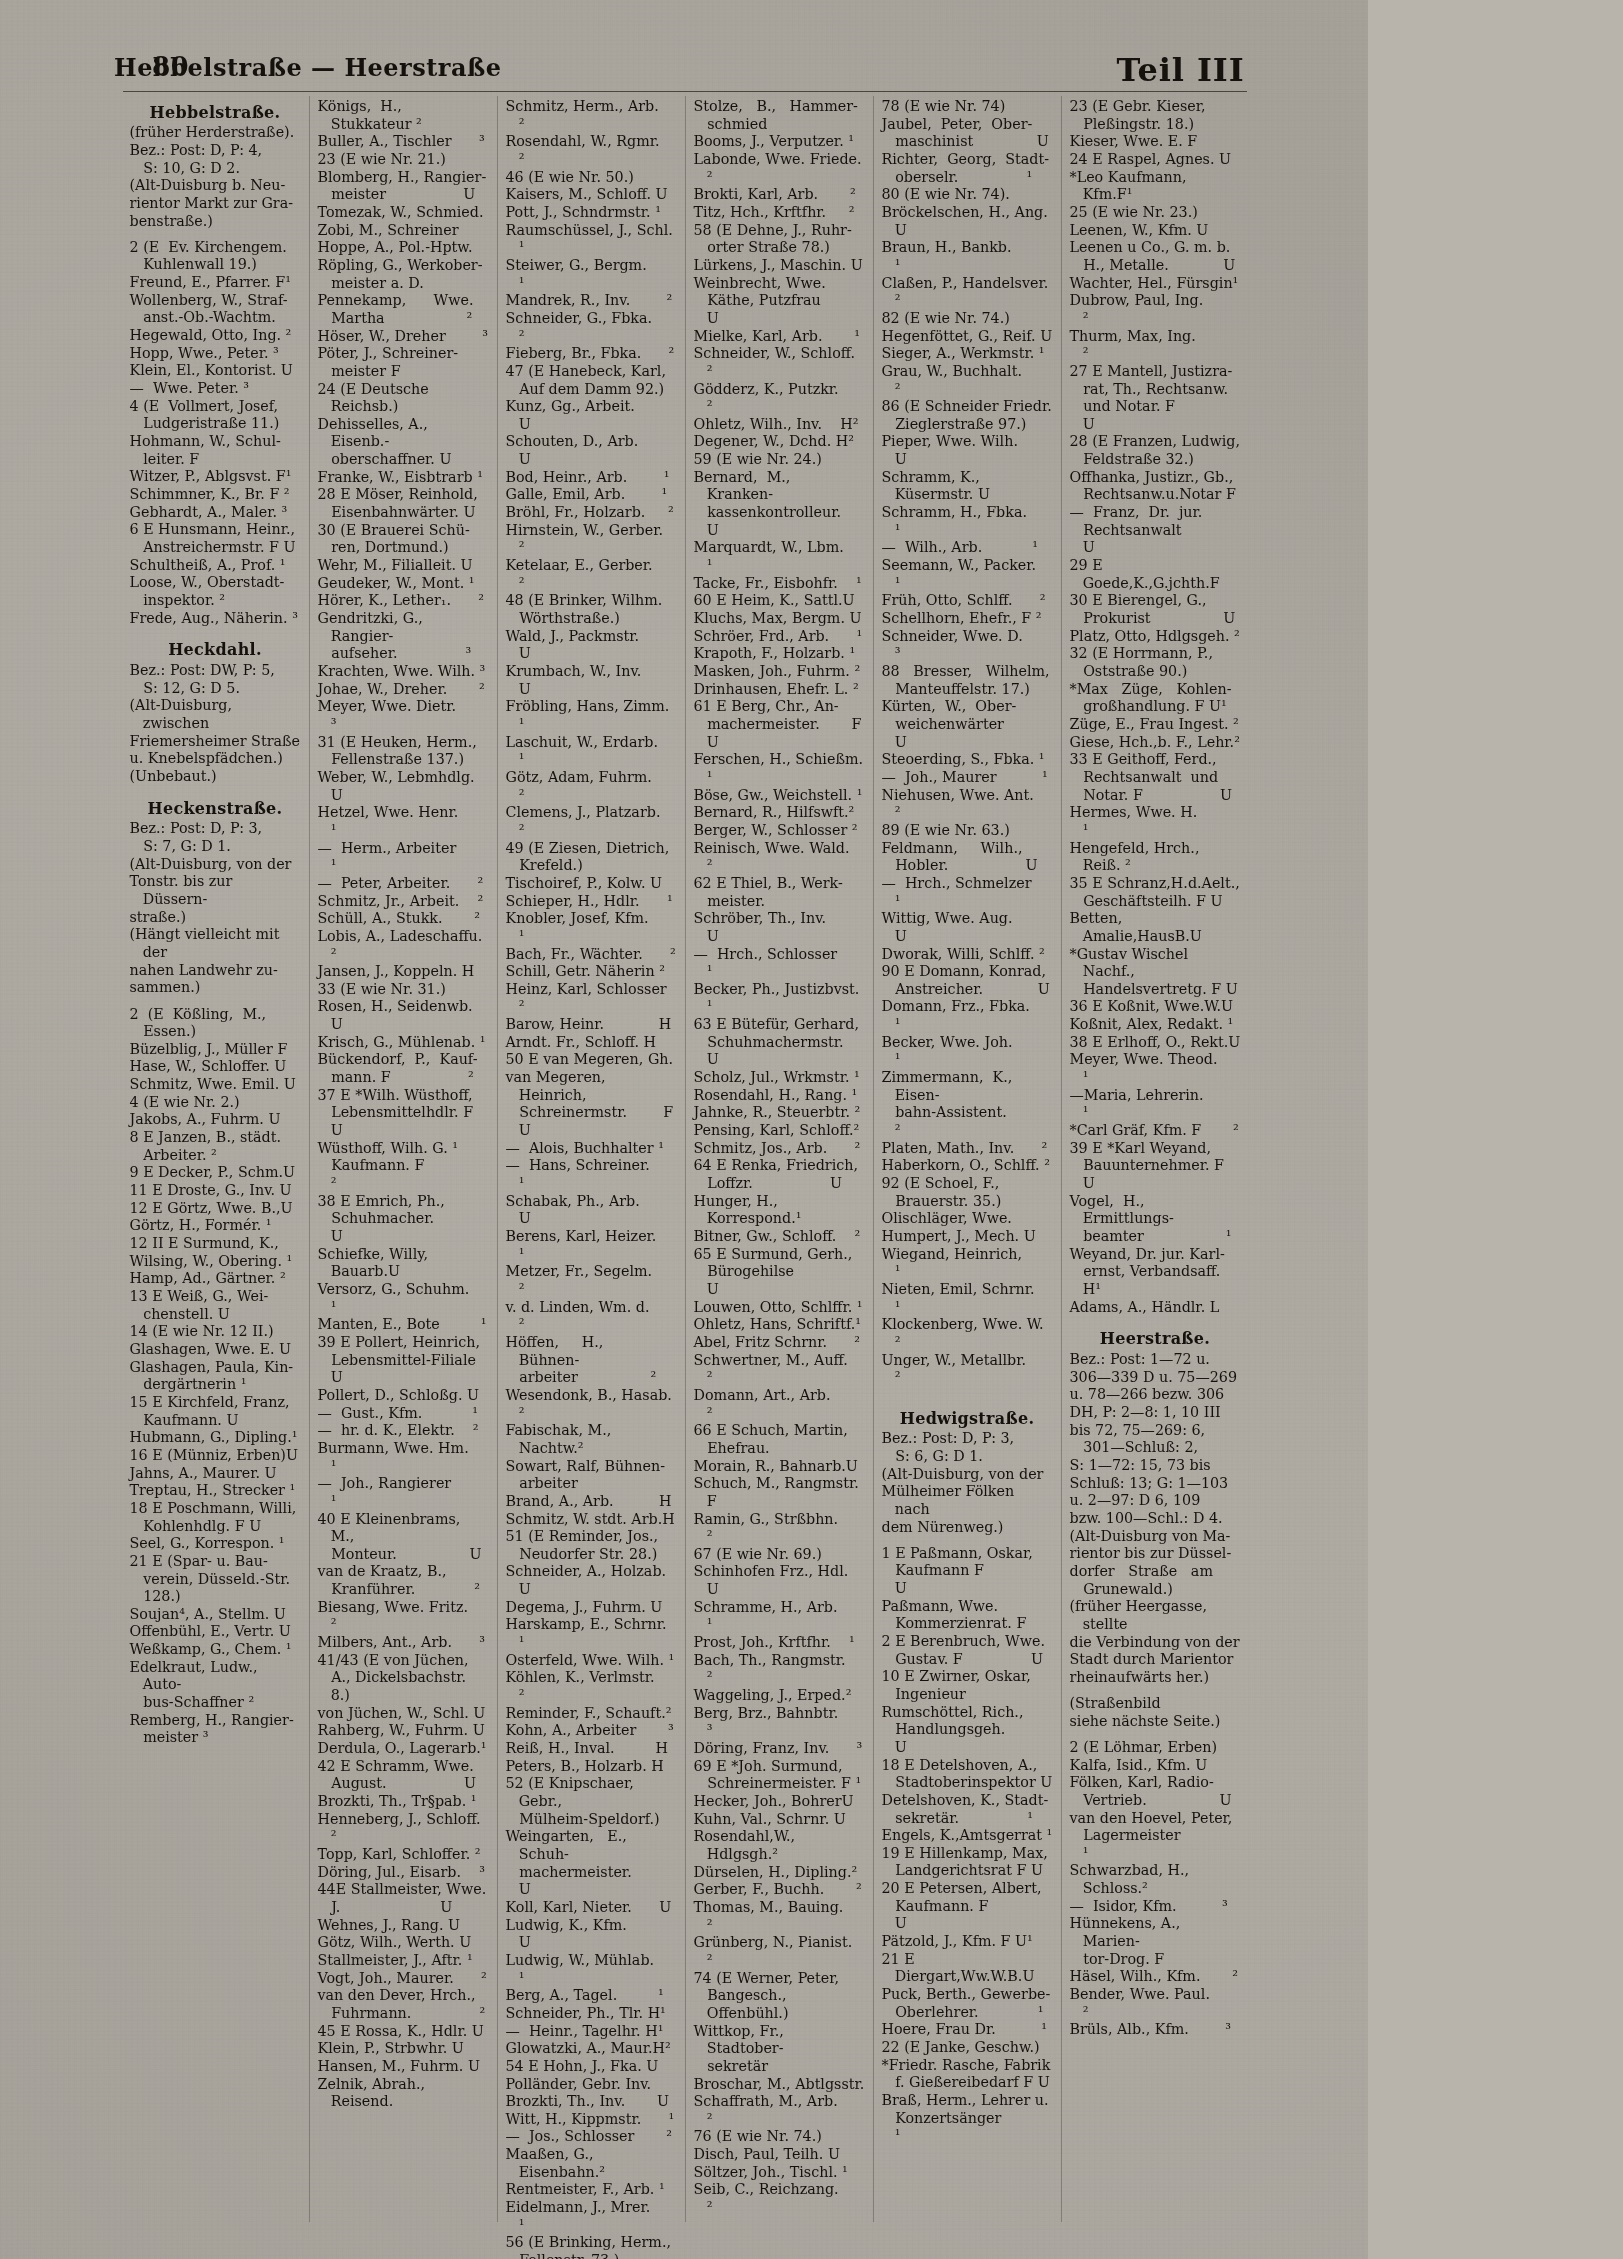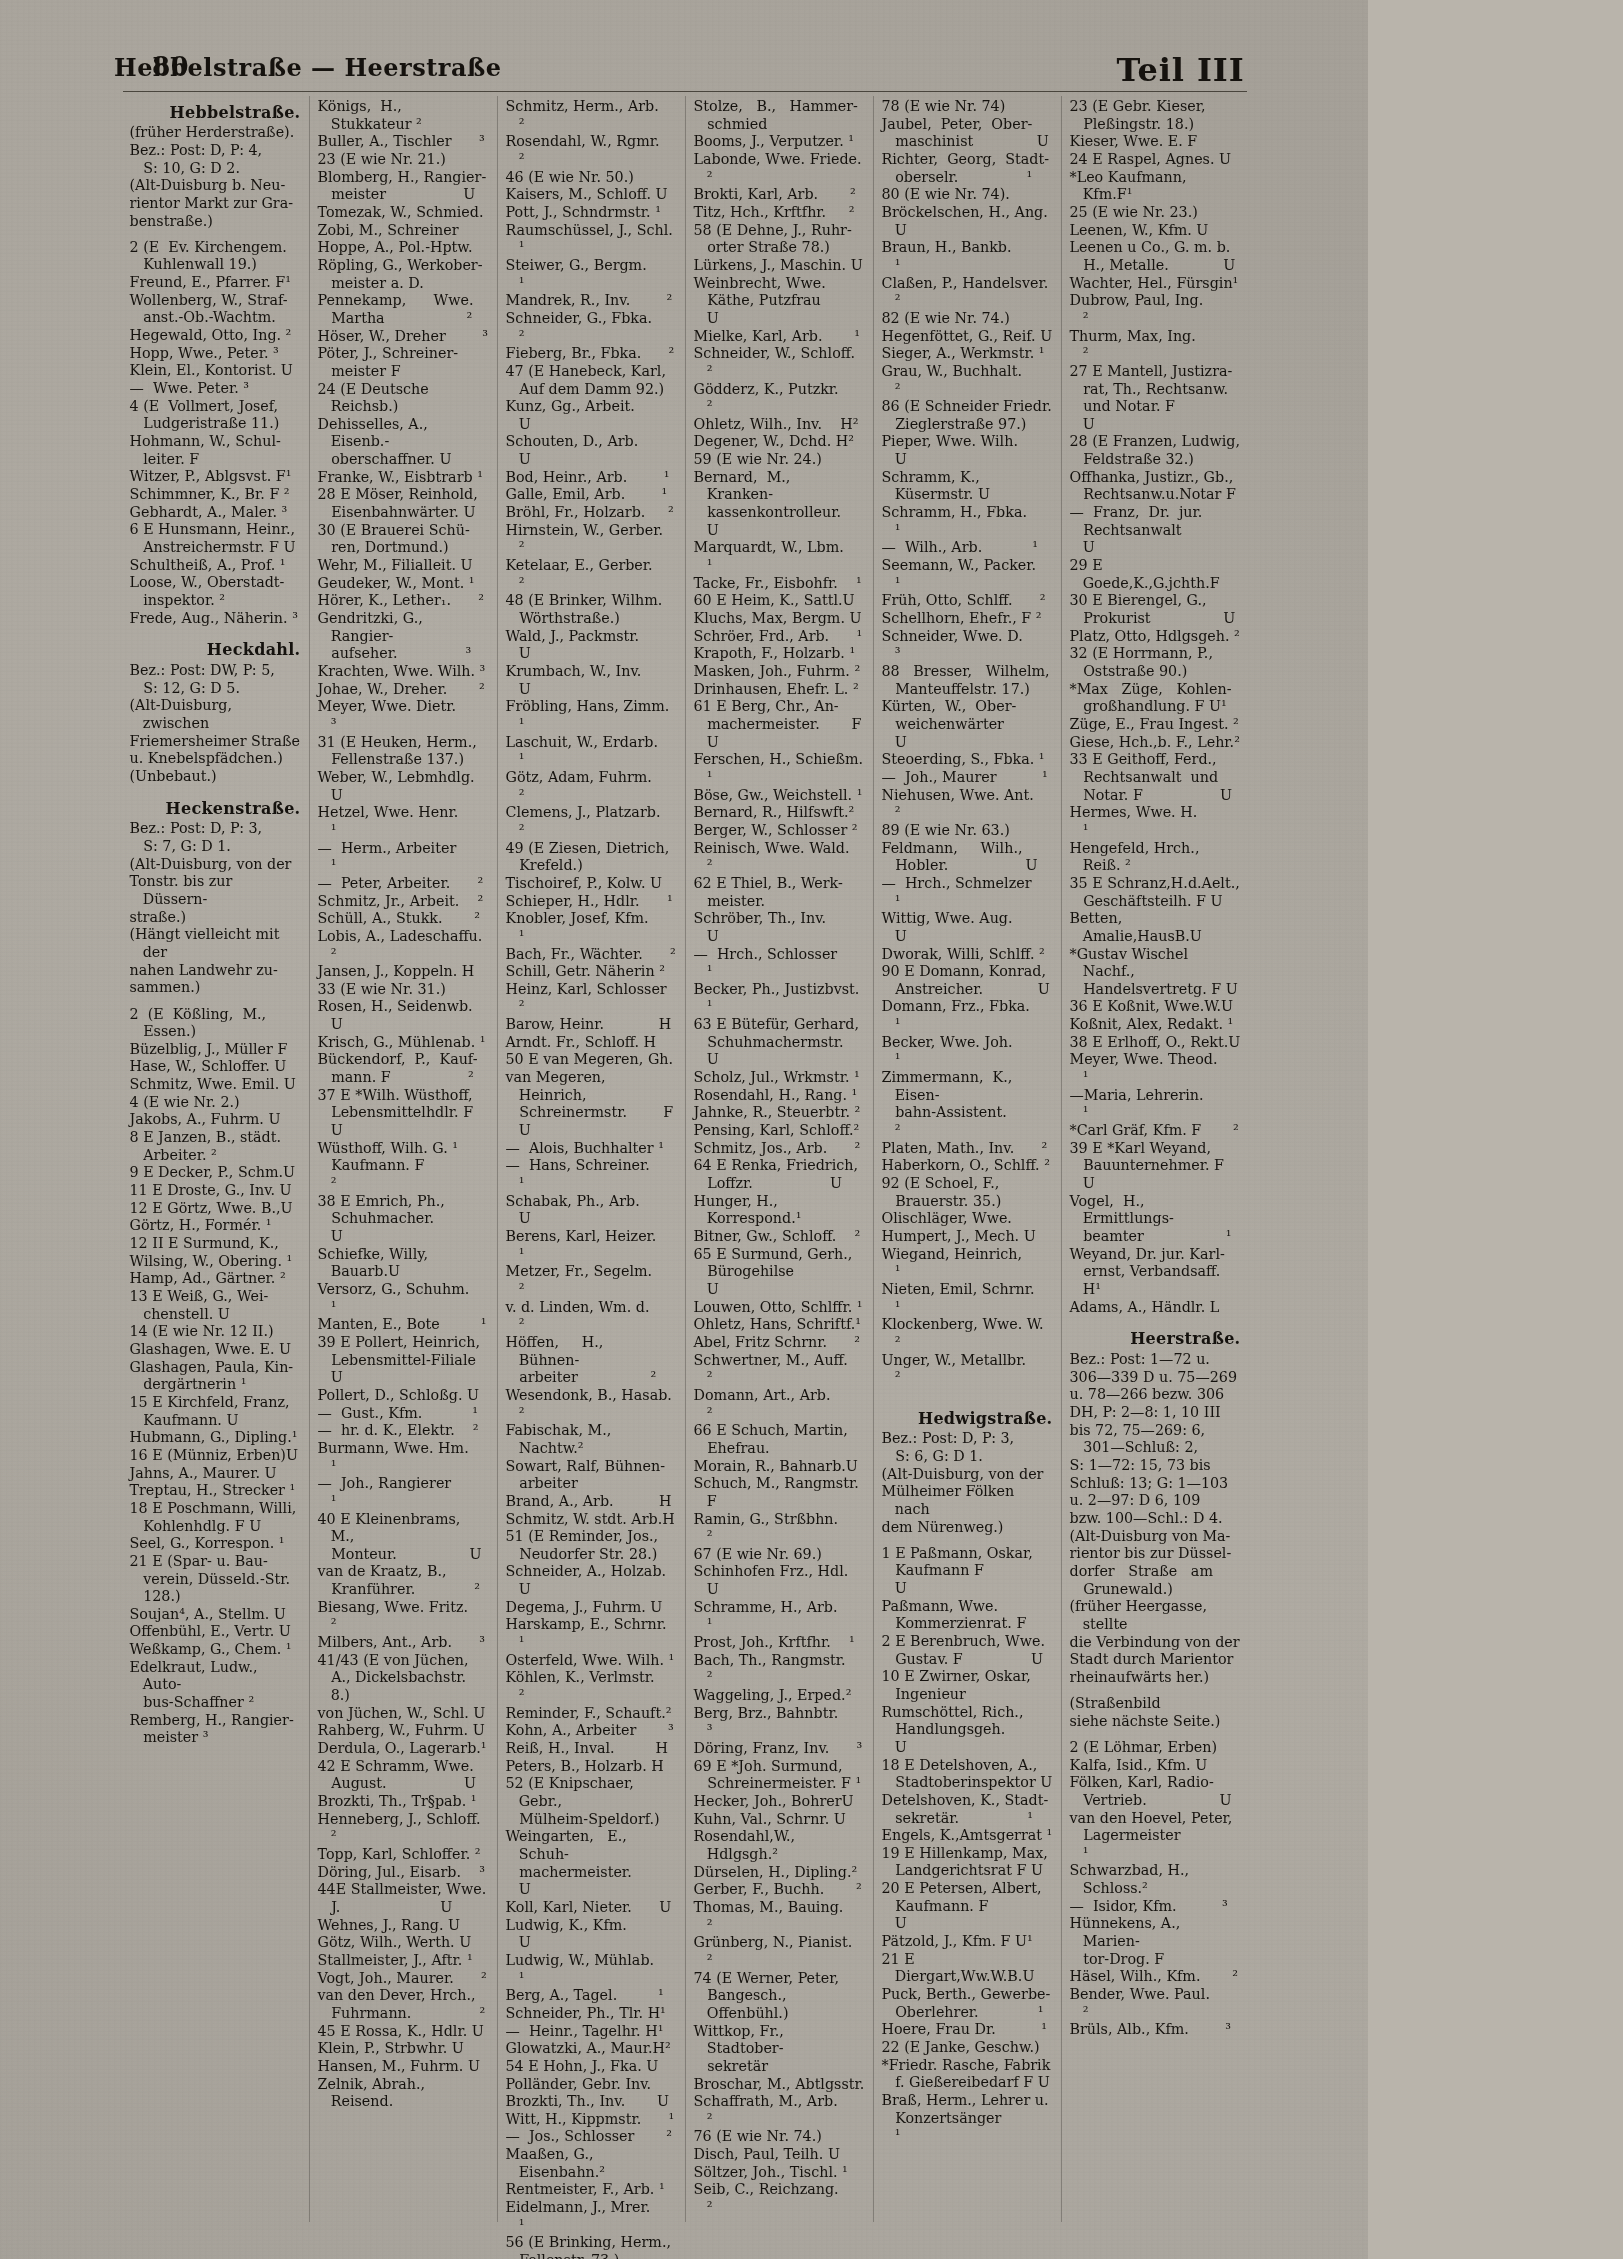--- a/index.html
+++ b/index.html
@@ -97,21 +97,21 @@
   }
   .entry {
     margin: 0;
     padding: 0;
     text-indent: -13.2px;
     padding-left: 13.2px;
     white-space: pre-wrap;
     word-break: break-word;
   }
   .sect {
-    text-align: right;
+    text-align: center;
     font-weight: bold;
     font-size: 16px;
     margin: 4.7px 0 1.9px 0;
     letter-spacing: 0.3px;
   }
   .blank { height: 8.5px; }
 </style>
 </head>
 <body>
 

